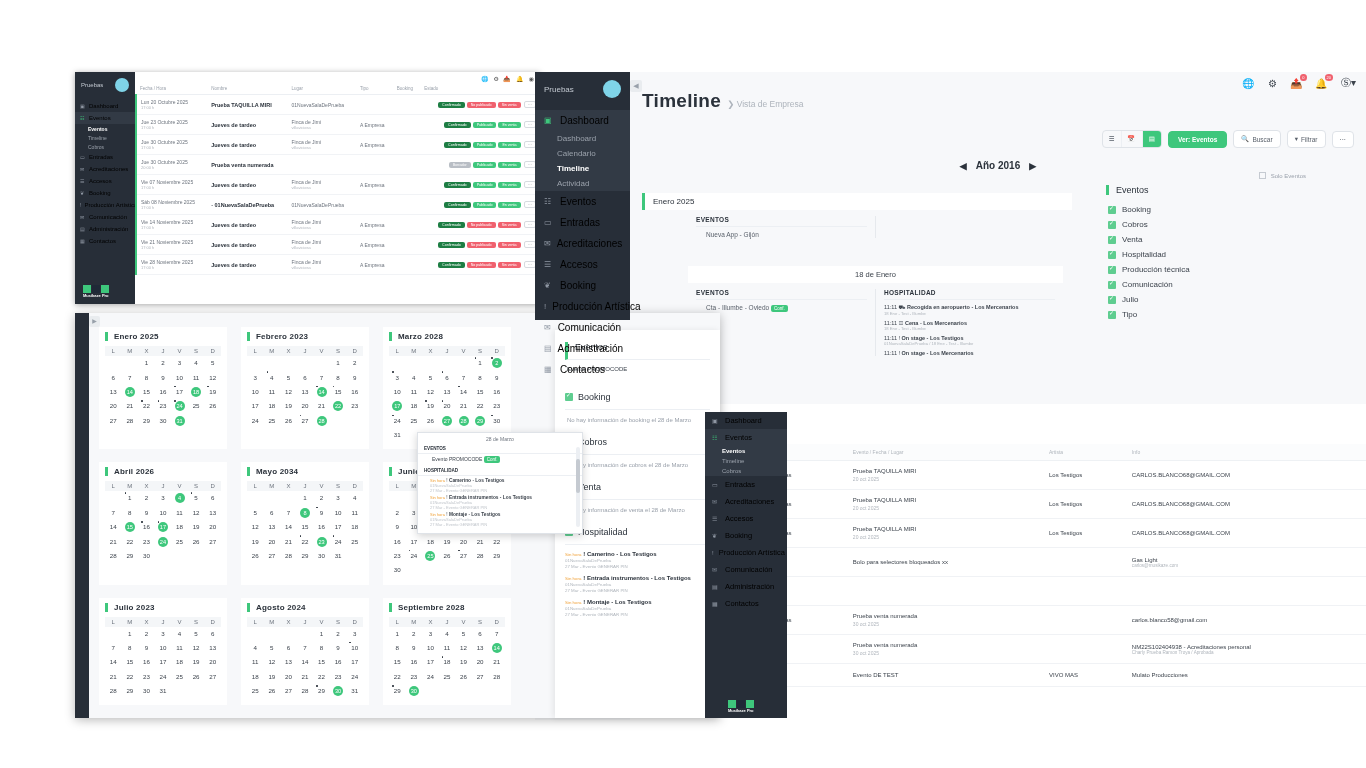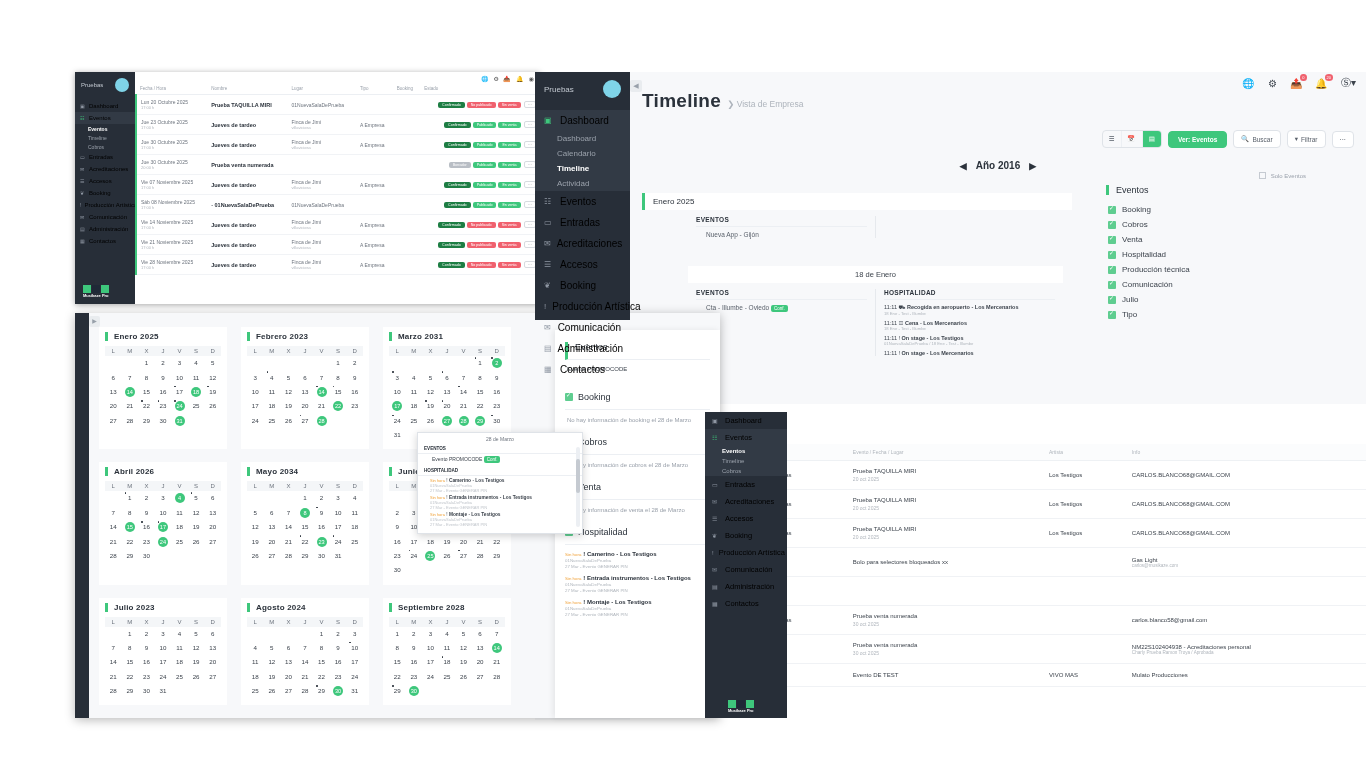--- a/index.html
+++ b/index.html
@@ -698,21 +698,21 @@
                 <td class=""><span class="n">26</span></td>
                 <td class="dot"><span class="n">27</span></td>
                 <td class="ev "><span class="n">28</span></td>
                 <td></td>
                 <td></td>
               </tr>
             </tbody>
           </table>
         </div>
         <div class="mcard">
-          <h4>Marzo 2031</h4>
+          <h4>Marzo 2028</h4>
           <table>
             <thead>
               <tr>
                 <th>L</th>
                 <th>M</th>
                 <th>X</th>
                 <th>J</th>
                 <th>V</th>
                 <th>S</th>
                 <th>D</th>

